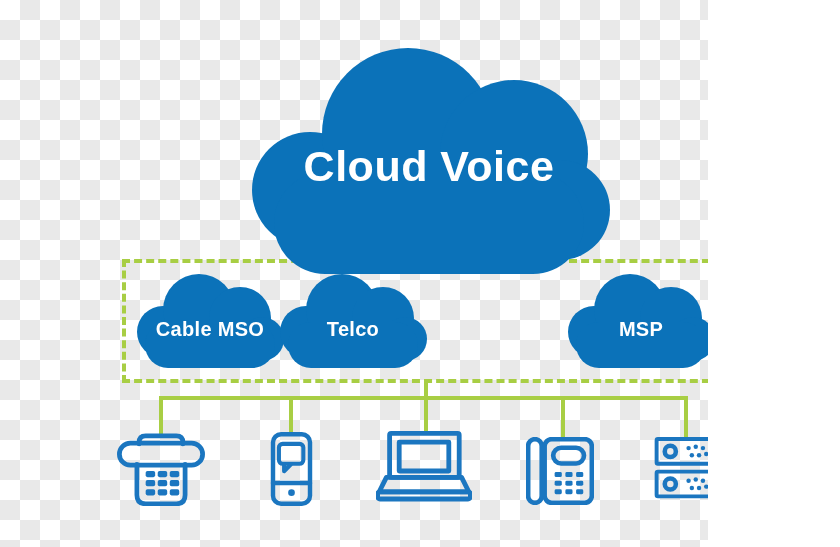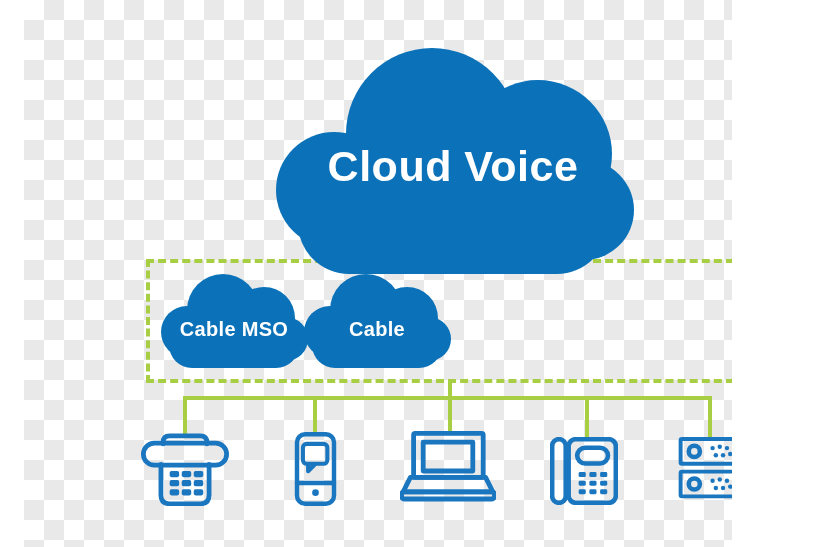--- a/index.html
+++ b/index.html
@@ -9,21 +9,20 @@
     --checker-gray:#e9e9e9;
     --text-white:#ffffff;
   }
   html,body{margin:0;padding:0;}
   body{font-family:"Liberation Sans","DejaVu Sans",sans-serif;}
   .stage{
     position:relative;width:708px;height:547px;overflow:hidden;
     background-color:#ffffff;
     background-image:conic-gradient(var(--checker-gray) 0 25%, #ffffff 0 50%, var(--checker-gray) 0 75%, #ffffff 0);
     background-size:40px 40px;
-    margin-left:24px;
   }
   .abs{position:absolute;}
   
   .platform-cloud{left:246px;top:34px;width:366px;height:240px;z-index:2;}
   .platform-cloud svg{display:block;width:100%;height:100%;}
   .platform-label{
     left:246px;top:34px;width:366px;height:240px;z-index:3;
     display:flex;flex-direction:column;align-items:center;justify-content:center;
     transform:translateY(12px);
     color:var(--text-white);font-size:43px;font-weight:bold;line-height:1.12;
@@ -99,21 +98,33 @@
   <div class="abs provider-cloud pc2">
     <svg viewBox="0 0 150 100" aria-hidden="true">
         <g fill="var(--cloud-blue)">
       <circle cx="28" cy="60" r="26"></circle>
           <circle cx="64" cy="38" r="36"></circle>
           <circle cx="105" cy="46" r="31"></circle>
           <circle cx="127" cy="67" r="22"></circle>
       <rect x="10" y="50" width="130" height="46" rx="23"></rect>
         </g>
       </svg>
-    <div class="lbl">Cable</div>
+    <div class="lbl">Telco</div>
+  </div>
+  <div class="abs provider-cloud pc4">
+    <svg viewBox="0 0 150 100" aria-hidden="true">
+        <g fill="var(--cloud-blue)">
+      <circle cx="28" cy="60" r="26"></circle>
+          <circle cx="64" cy="38" r="36"></circle>
+          <circle cx="105" cy="46" r="31"></circle>
+          <circle cx="127" cy="67" r="22"></circle>
+      <rect x="10" y="50" width="130" height="46" rx="23"></rect>
+        </g>
+      </svg>
+    <div class="lbl">MSP</div>
   </div>
 
   <div class="abs line v-main"></div>
   <div class="abs line h-bus"></div>
   <div class="abs line d1"></div>
   <div class="abs line d2"></div>
   <div class="abs line d4"></div>
   <div class="abs line d5"></div>
 
   <div class="abs device desk-phone">

